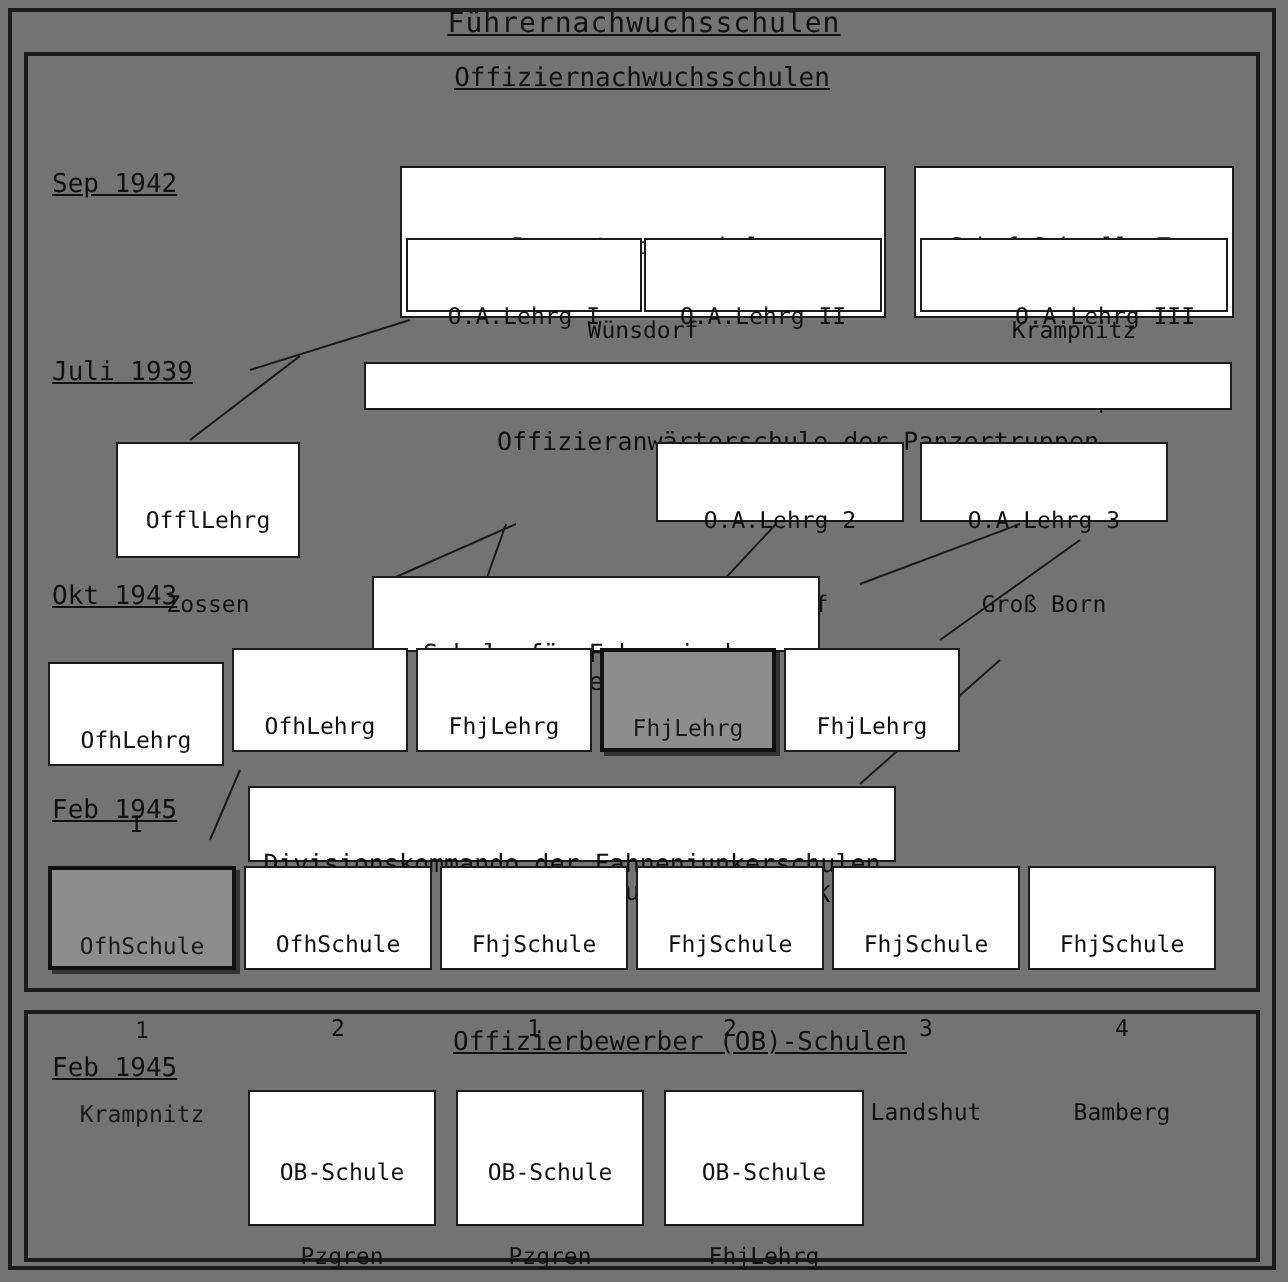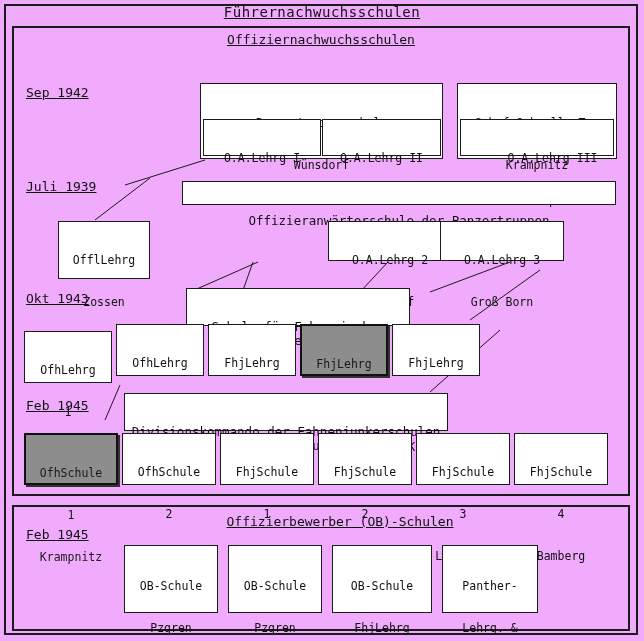--- a/index.html
+++ b/index.html
@@ -7,21 +7,21 @@
     padding: 0;
     background: #ffffff;
   }
   body {
     font-family: "DejaVu Sans Mono", monospace;
   }
   #page {
     position: relative;
     width: 644px;
     height: 641px;
-    background: #f0abfc;
+    background: #737373;
     overflow: hidden;
     color: #111;
   }
   
   .frame-outer {
     position: absolute;
     left: 4px;
     top: 4px;
     width: 634px;
     height: 631px;
@@ -169,21 +169,21 @@
   </div>
 
   <div class="box" style="left:24px; top:221px; width:92px; height:58px;margin-left:34px;">
     <span class="ln">OfflLehrg</span>
     <span class="ln">Zossen</span>
   </div>
   <div class="box" style="left:328px; top:221px; width:124px; height:40px;">
     <span class="ln">O.A.Lehrg 2</span>
     <span class="ln">Ohrdruf</span>
   </div>
-  <div class="box" style="left:440px; top:221px; width:124px; height:40px;">
+  <div class="box" style="left:460px; top:221px; width:124px; height:40px;">
     <span class="ln">O.A.Lehrg 3</span>
     <span class="ln">Groß Born</span>
   </div>
 
   <div class="date" style="left:26px; top:291px;">Okt 1943</div>
 
   <div class="box wide" style="left:186px; top:288px; width:224px; height:38px; padding-top:3px;">
     <span class="ln" style="white-space:pre-line;">Schule für Fahnenjunker
 der Panzertruppen</span>
   </div>
@@ -268,20 +268,14 @@
     <span class="ln">Pzgren</span>
     
     
   </div>
   <div class="box" style="left:332px; top:545px; width:100px; height:68px; padding-top:5px;">
     <span class="ln">OB-Schule</span>
     <span class="ln">FhjLehrg</span>
     
     
   </div>
-  <div class="box" style="left:442px; top:545px; width:96px; height:68px; padding-top:5px;">
-    <span class="ln">Panther-</span>
-    <span class="ln">Lehrg. &amp;</span>
-    
-    
-  </div>
 
 </div>
 
 </body></html>

